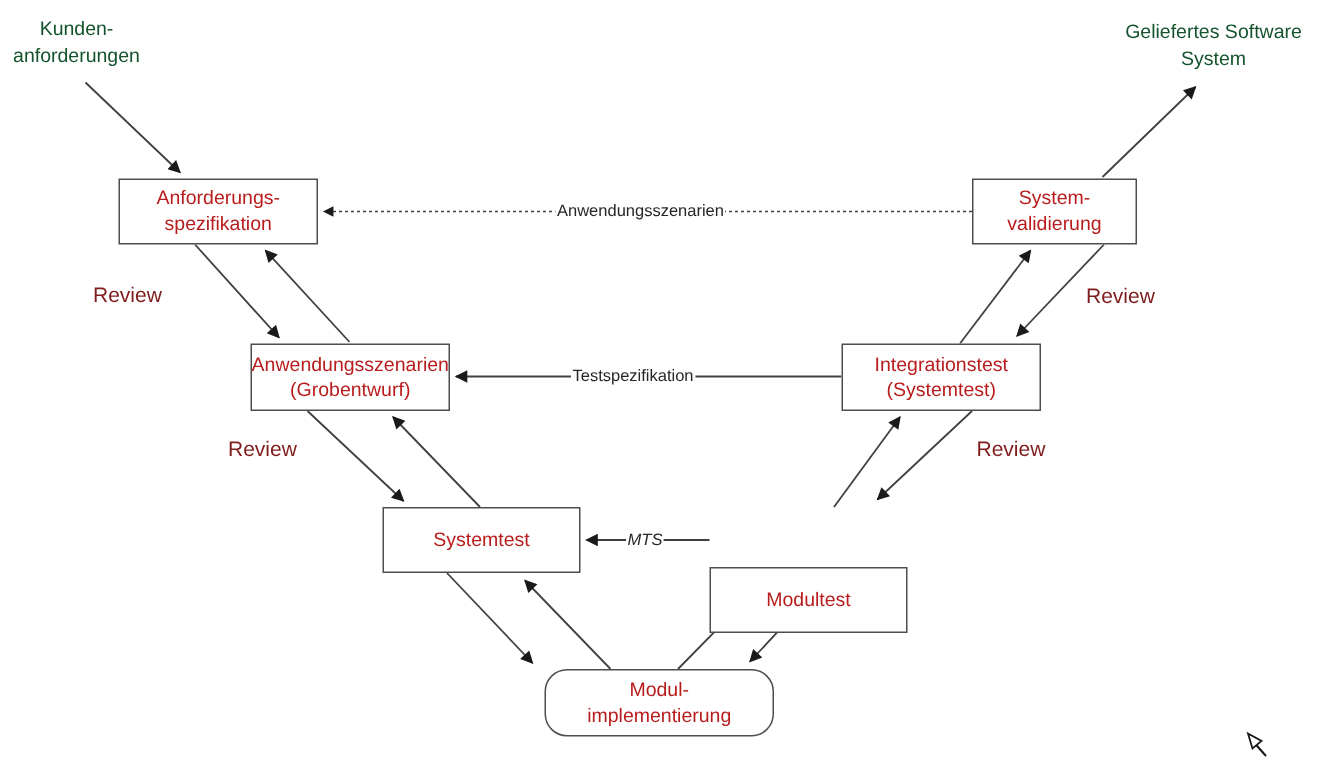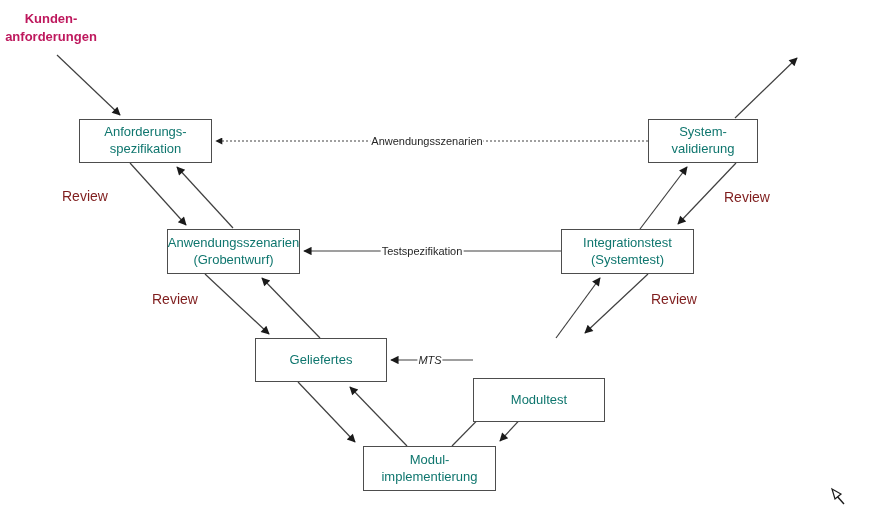--- a/index.html
+++ b/index.html
@@ -17,29 +17,28 @@
     box-sizing: border-box;
     border: 1.5px solid #4d4d4d;
     background: #ffffff;
     display: flex;
     flex-direction: column;
     align-items: center;
     justify-content: center;
     text-align: center;
     font-size: 13px;
     line-height: 1.3;
-    color: #0f766e;
+    color: #b91c1c;
   }
   .free-label {
     position: absolute;
     font-size: 13px;
     line-height: 1.35;
-    color: #be185d;
+    color: #14532d;
     text-align: center;
-    font-weight: bold;
   }
   .review {
     position: absolute;
     font-size: 14px;
     color: #7f1d1d;
     white-space: nowrap;
   }
   .conn-label {
     position: absolute;
     transform: translate(-50%, -50%);
@@ -91,20 +90,24 @@
       <line x1="844" y1="504" x2="836" y2="495" stroke="#1a1a1a" stroke-width="1.4"></line>
       <polygon points="832,489 841,494 835,499" fill="#ffffff" stroke="#1a1a1a" stroke-width="1.2"></polygon>
     </g>
   </svg>
 
   <div class="free-label" style="left:3px; top:10px; width:96px;">
     <div>Kunden-</div>
     <div>anforderungen</div>
   </div>
 
+  <div class="free-label" style="left:738px; top:12px; width:142px;">
+    <div>Geliefertes Software</div>
+    <div>System</div>
+  </div>
 
   <div class="node" style="left:79px; top:119px; width:133px; height:44px;">
     <div>Anforderungs-</div>
     <div>spezifikation</div>
   </div>
 
   <div class="node" style="left:648px; top:119px; width:110px; height:44px;">
     <div>System-</div>
     <div>validierung</div>
   </div>
@@ -113,28 +116,28 @@
     <div>Anwendungsszenarien</div>
     <div>(Grobentwurf)</div>
   </div>
 
   <div class="node" style="left:561px; top:229px; width:133px; height:45px;text-align:right;">
     <div>Integrationstest</div>
     <div>(Systemtest)</div>
   </div>
 
   <div class="node" style="left:255px; top:338px; width:132px; height:44px;">
-    <div>Geliefertes</div>
+    <div>Systemtest</div>
   </div>
 
   <div class="node" style="left:473px; top:338px; width:132px; height:44px;margin-top:40px;">
     <div>Modultest</div>
   </div>
 
-  <div class="node" style="left:363px; top:446px; width:133px; height:45px;">
+  <div class="node" style="left:363px; top:446px; width:153px; height:45px;border-radius:15px;">
     <div>Modul-</div>
     <div>implementierung</div>
   </div>
 
   <div class="conn-label" style="left:427px; top:141px;">Anwendungsszenarien</div>
   <div class="conn-label" style="left:422px; top:251px;text-align:center;">Testspezifikation</div>
   <div class="conn-label" style="left:430px; top:360px;font-style:italic;">MTS</div>
 
   <div class="review" style="left:62px; top:188px;">Review</div>
   <div class="review" style="left:152px; top:291px;">Review</div>

